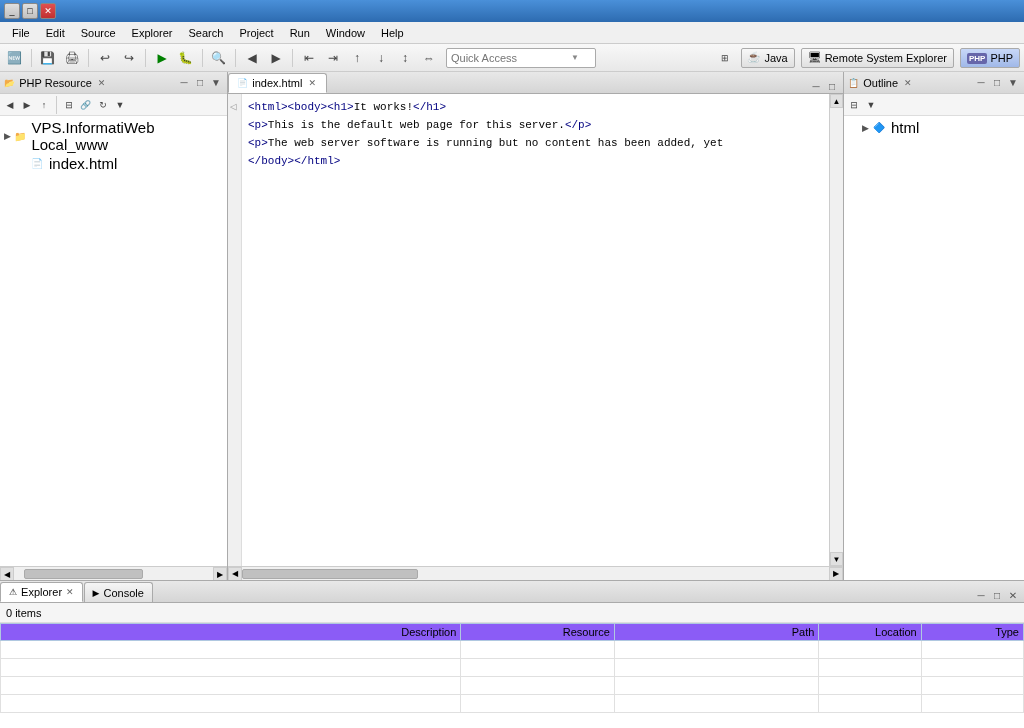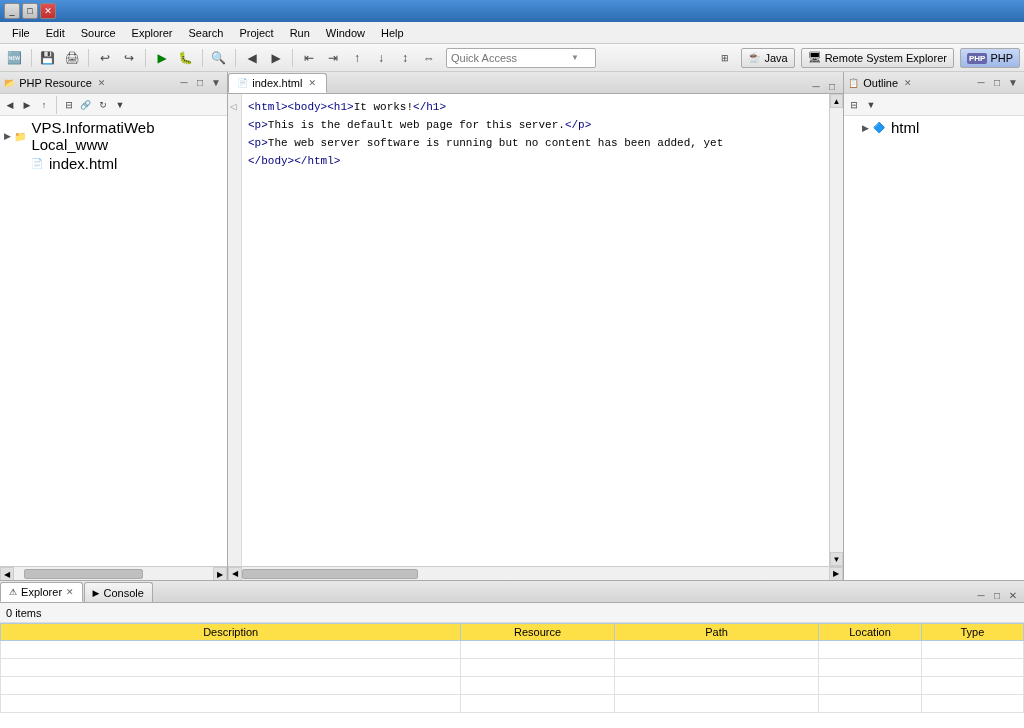--- a/index.html
+++ b/index.html
@@ -290,24 +290,24 @@
     }
     .problems-table {
       flex: 1; overflow: auto;
     }
     .problems-table table {
       width: 100%;
       border-collapse: collapse;
       font-size: 11px;
     }
     .problems-table th {
-      background: #fde047;
+      background: #8b5cf6;
       border: 1px solid #b0c8e0;
       padding: 2px 4px;
-      text-align: center;
+      text-align: right;
       font-weight: normal;
       position: sticky; top: 0;
     }
     .problems-table td {
       border: 1px solid #e0e0e0;
       padding: 1px 4px;
       height: 18px;
     }
 
     

